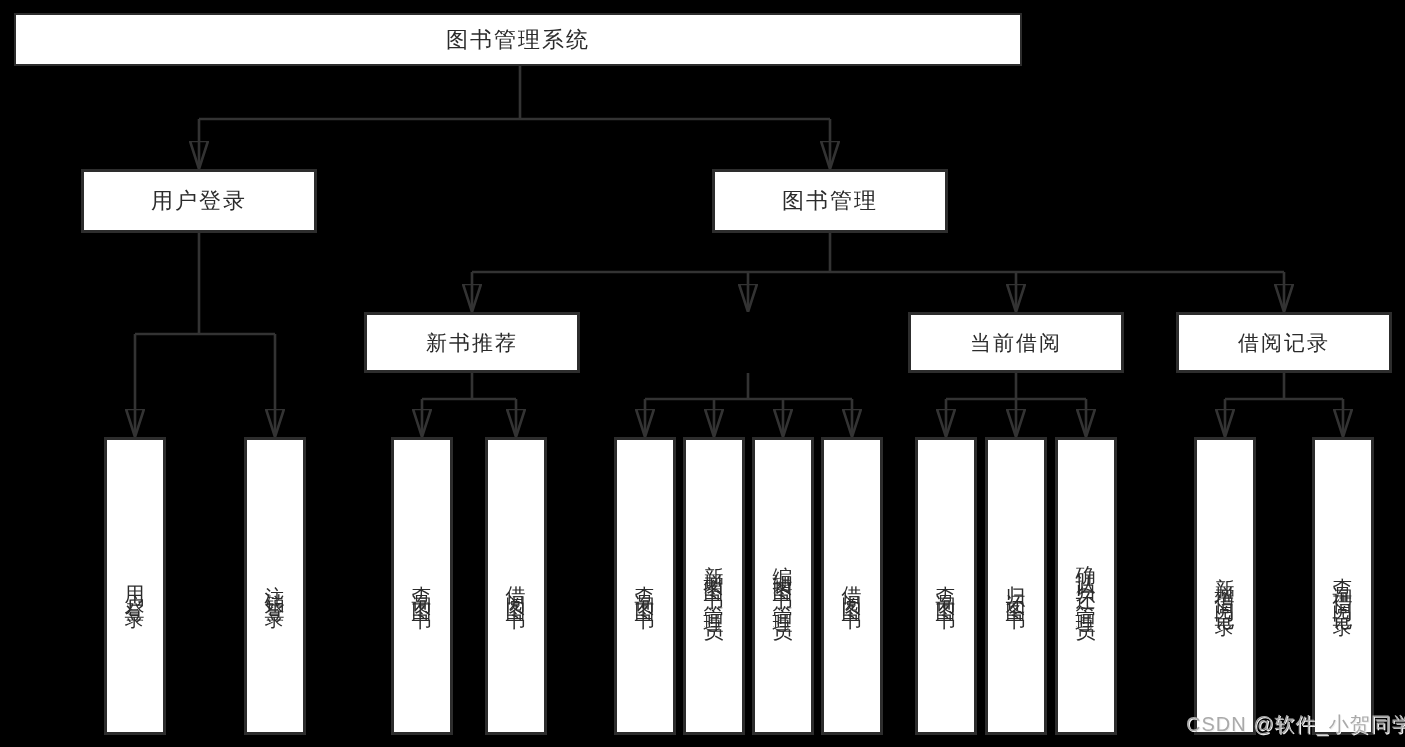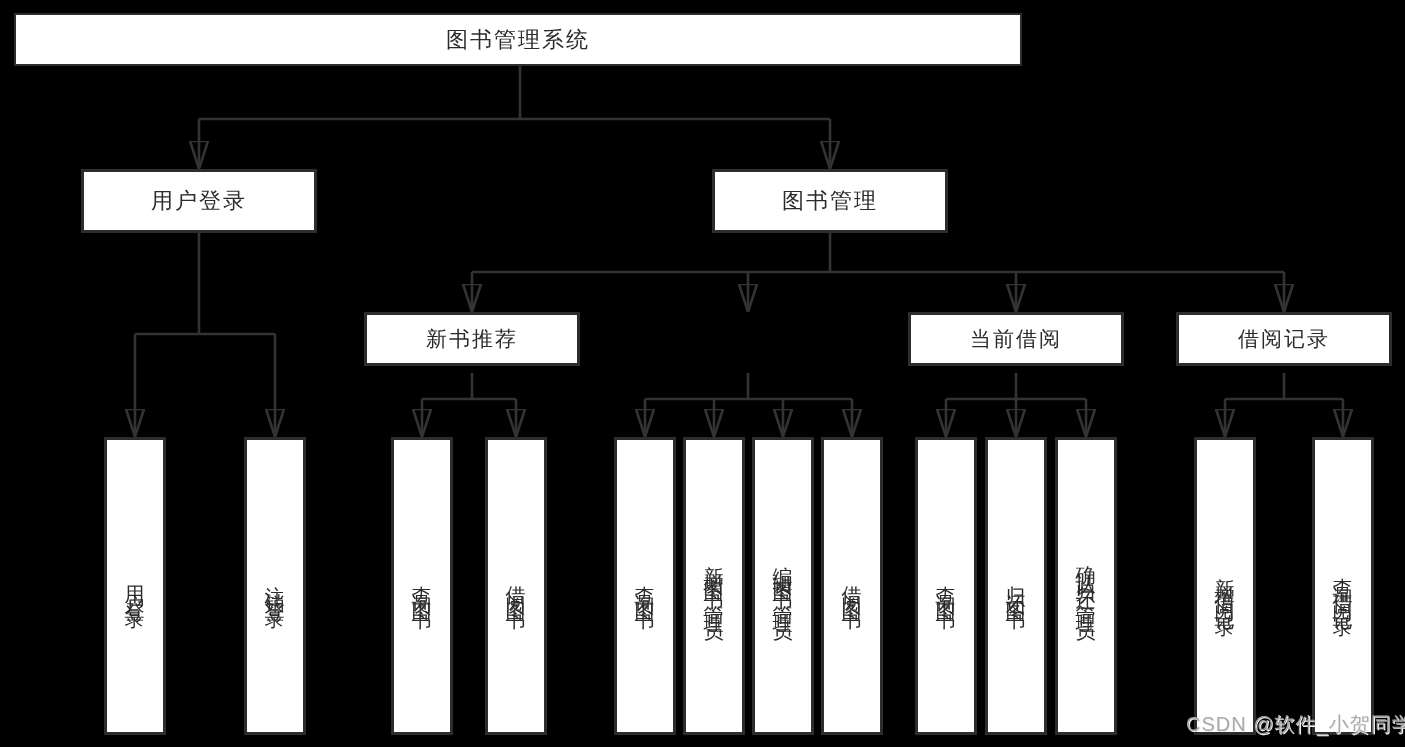--- a/index.html
+++ b/index.html
@@ -38,21 +38,21 @@
     border-width: 2px;
     font-size: 22px;
     letter-spacing: 2px;
   }
   .node.hbox {
     height: 64px;
     font-size: 22px;
     letter-spacing: 2px;
   }
   .node.l2 { top: 169px; width: 236px; }
-  .node.l3 { top: 312px; width: 216px; height: 54px; font-size: 21px; }
+  .node.l3 { top: 312px; width: 216px; height: 61px; font-size: 21px; }
   .node.leaf {
     top: 437px;
     width: 62px;
     height: 298px;
     writing-mode: vertical-rl;
     text-orientation: mixed;
     font-size: 20px;
     letter-spacing: 8px;
     line-height: 1;
     text-align: center;

